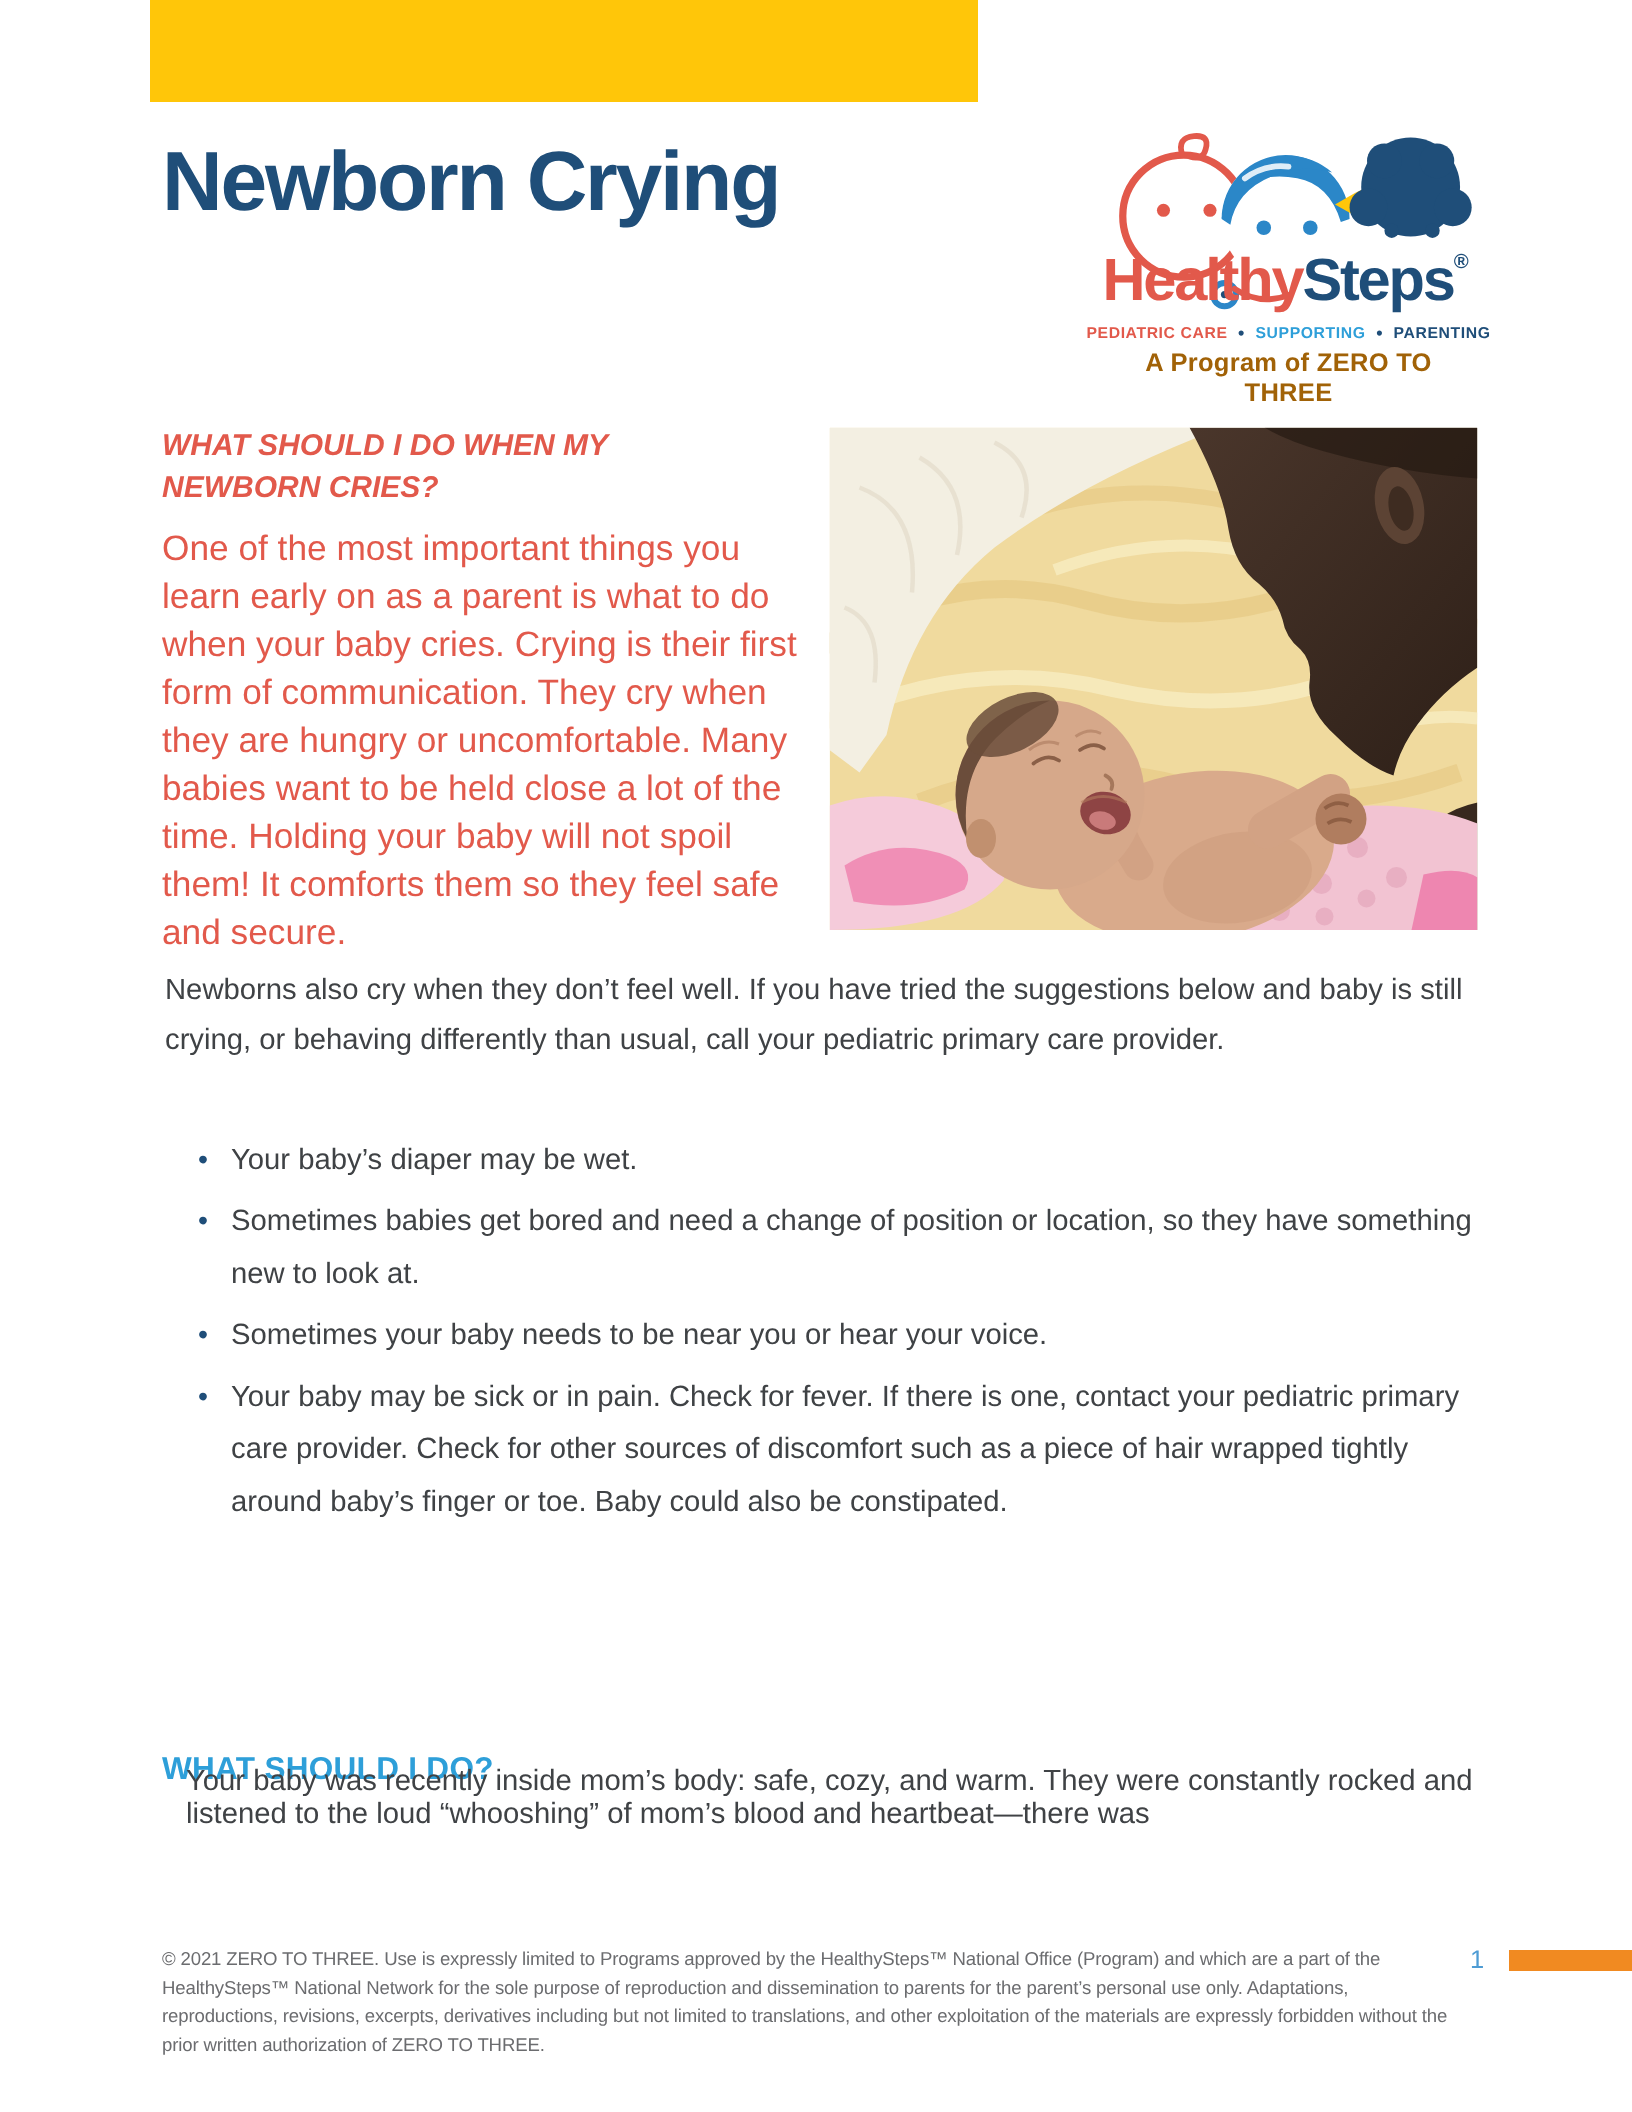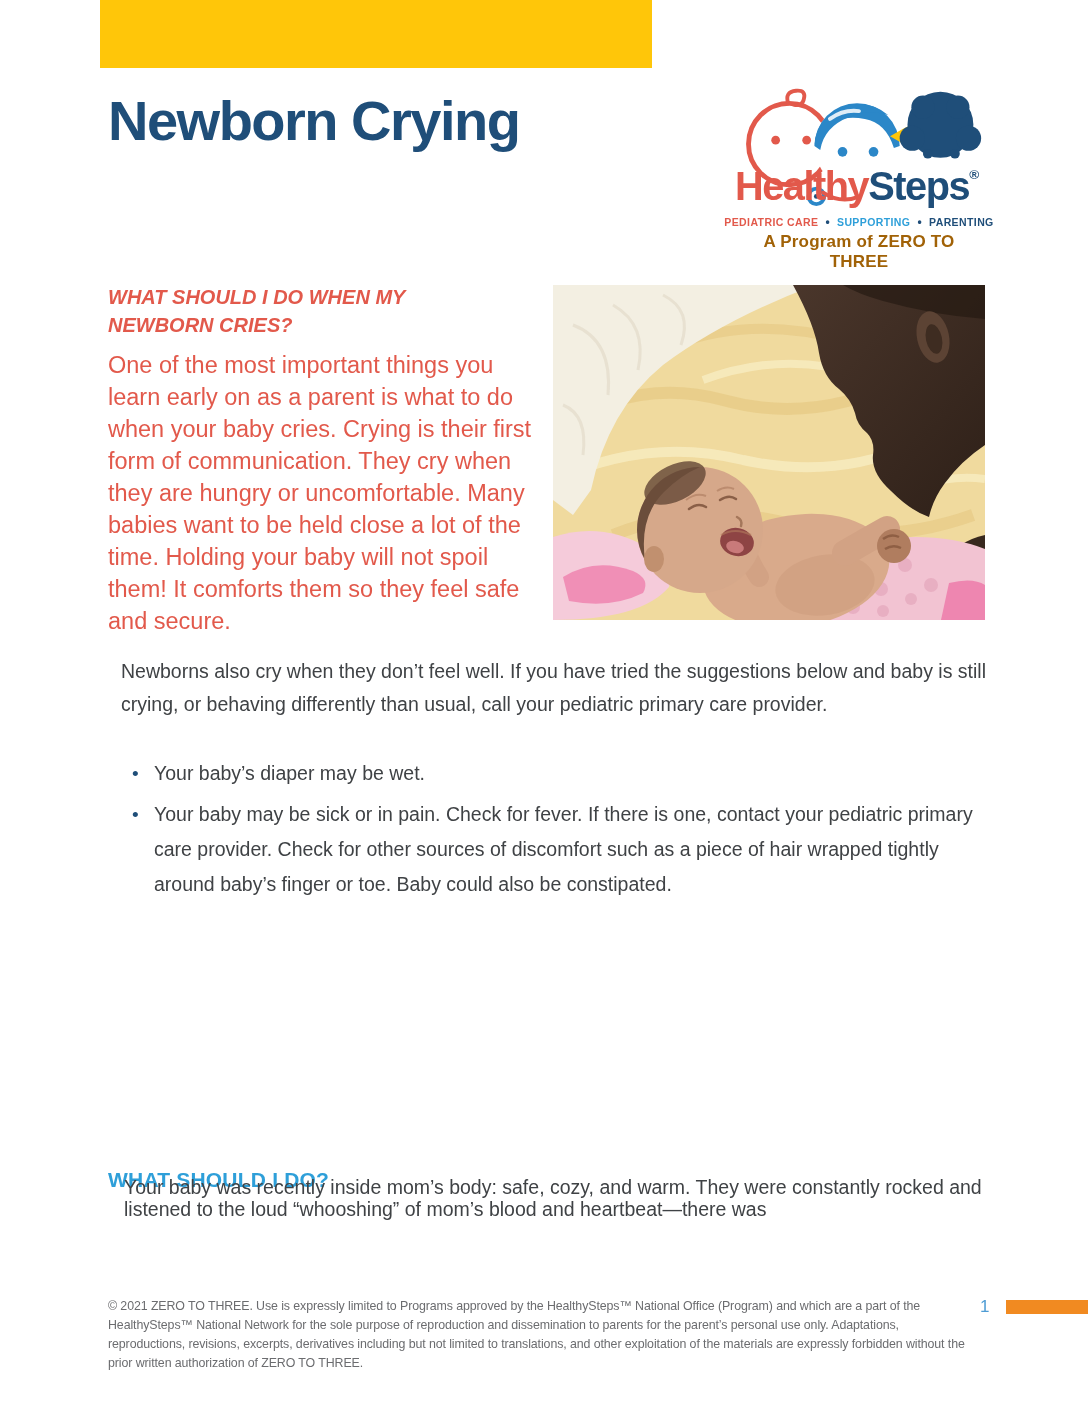--- a/index.html
+++ b/index.html
@@ -30,21 +30,21 @@
   .intro-left{position:absolute;left:108px;top:283px;width:430px;}
   .intro-heading{
     margin:0 0 10px 0;font-size:20px;font-weight:700;color:#E2594B;
     line-height:28px;width:340px;font-style:italic;
   }
   .intro-body{margin:0;font-size:23.5px;line-height:32px;color:#E2594B;}
   
   .photo{position:absolute;left:553px;top:285px;width:432px;height:335px;overflow:hidden;}
   .photo svg{display:block;}
   
-  .note{position:absolute;left:108px;top:642px;width:884px;margin:13px;
+  .note{position:absolute;left:108px;top:642px;width:884px;margin:2px;
     font-size:19.5px;line-height:33px;color:#3F4245;}
   
   .sec-heading{position:absolute;left:108px;margin:0;font-size:21px;font-weight:700;color:#2E9FD9;letter-spacing:.2px;}
   .why-heading{top:730px;}
   .what-heading{top:1168px;}
   
   .bullets{position:absolute;left:130px;top:756px;width:860px;margin:0;padding:0;list-style:none;}
   .bullets li{
     position:relative;padding-left:24px;margin-bottom:6px;
     font-size:19.5px;line-height:35px;color:#3F4245;
@@ -199,20 +199,22 @@
         <ellipse cx="182" cy="262" rx="9" ry="6" fill="#C97A7A" transform="rotate(14 182 262)"></ellipse>
         <path d="M168,250 q14,-8 30,0" stroke="#B27B5E" stroke-width="2" fill="none" opacity=".6"></path>
       </g>
     </svg>
   </div>
 
   <p class="note">Newborns also cry when they don’t feel well. If you have tried the suggestions below and baby is still crying, or behaving differently than usual, call your pediatric primary care provider.</p>
 
   <ul class="bullets">
       <li>Your baby’s diaper may be wet.</li>
+      <li>Sometimes babies get bored and need a change of position or location, so they have something new to look at.</li>
+      <li>Sometimes your baby needs to be near you or hear your voice.</li>
       <li>Your baby may be sick or in pain. Check for fever. If there is one, contact your pediatric primary care provider. Check for other sources of discomfort such as a piece of hair wrapped tightly around baby’s finger or toe. Baby could also be constipated.</li>
     </ul>
 
   <h2 class="sec-heading what-heading">WHAT SHOULD I DO?</h2>
   <p class="what-body">Your baby was recently inside mom’s body: safe, cozy, and warm. They were constantly rocked and listened to the loud “whooshing” of mom’s blood and heartbeat—there was</p>
 
   <p class="footer-text">© 2021 ZERO TO THREE. Use is expressly limited to Programs approved by the HealthySteps™ National Office (Program) and which are a part of the HealthySteps™ National Network for the sole purpose of reproduction and dissemination to parents for the parent’s personal use only. Adaptations, reproductions, revisions, excerpts, derivatives including but not limited to translations, and other exploitation of the materials are expressly forbidden without the prior written authorization of ZERO TO THREE.</p>
   <span class="page-number">1</span>
   <div class="page-bar"></div>
 

